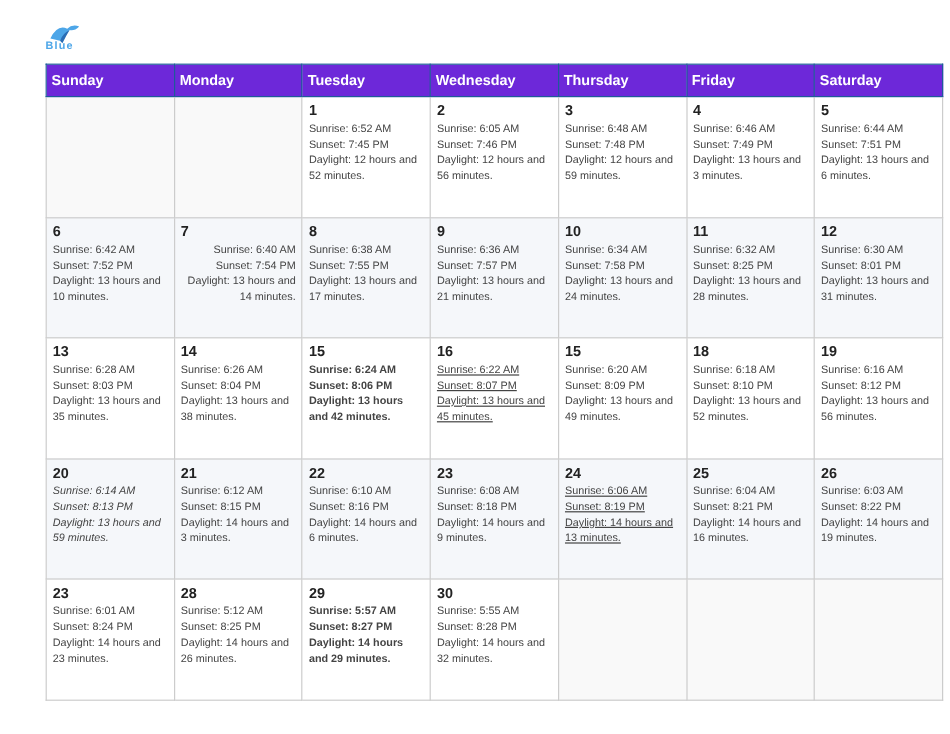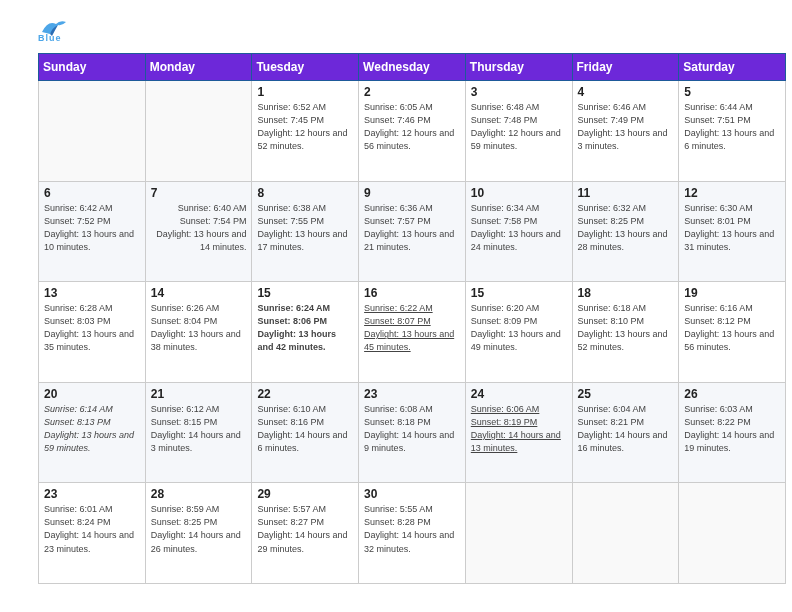--- a/index.html
+++ b/index.html
@@ -295,27 +295,27 @@
         </tr>
         <tr>
           <td>
             <span class="day-num">23</span>
             <div class="day-info" style="white-space: pre-line;">Sunrise: 6:01 AM
 Sunset: 8:24 PM
 Daylight: 14 hours and 23 minutes.</div>
           </td>
           <td>
             <span class="day-num">28</span>
-            <div class="day-info" style="white-space: pre-line;">Sunrise: 8:59 AM
+            <div class="day-info" style="white-space: pre-line;">Sunrise: 5:12 AM
 Sunset: 8:25 PM
 Daylight: 14 hours and 26 minutes.</div>
           </td>
           <td>
             <span class="day-num">29</span>
-            <div class="day-info" style="white-space: pre-line;">Sunrise: 5:57 AM
+            <div class="day-info" style="white-space: pre-line; font-weight: bold;">Sunrise: 5:57 AM
 Sunset: 8:27 PM
 Daylight: 14 hours and 29 minutes.</div>
           </td>
           <td>
             <span class="day-num">30</span>
             <div class="day-info" style="white-space: pre-line;">Sunrise: 5:55 AM
 Sunset: 8:28 PM
 Daylight: 14 hours and 32 minutes.</div>
           </td>
           <td class="empty-cell"></td>

